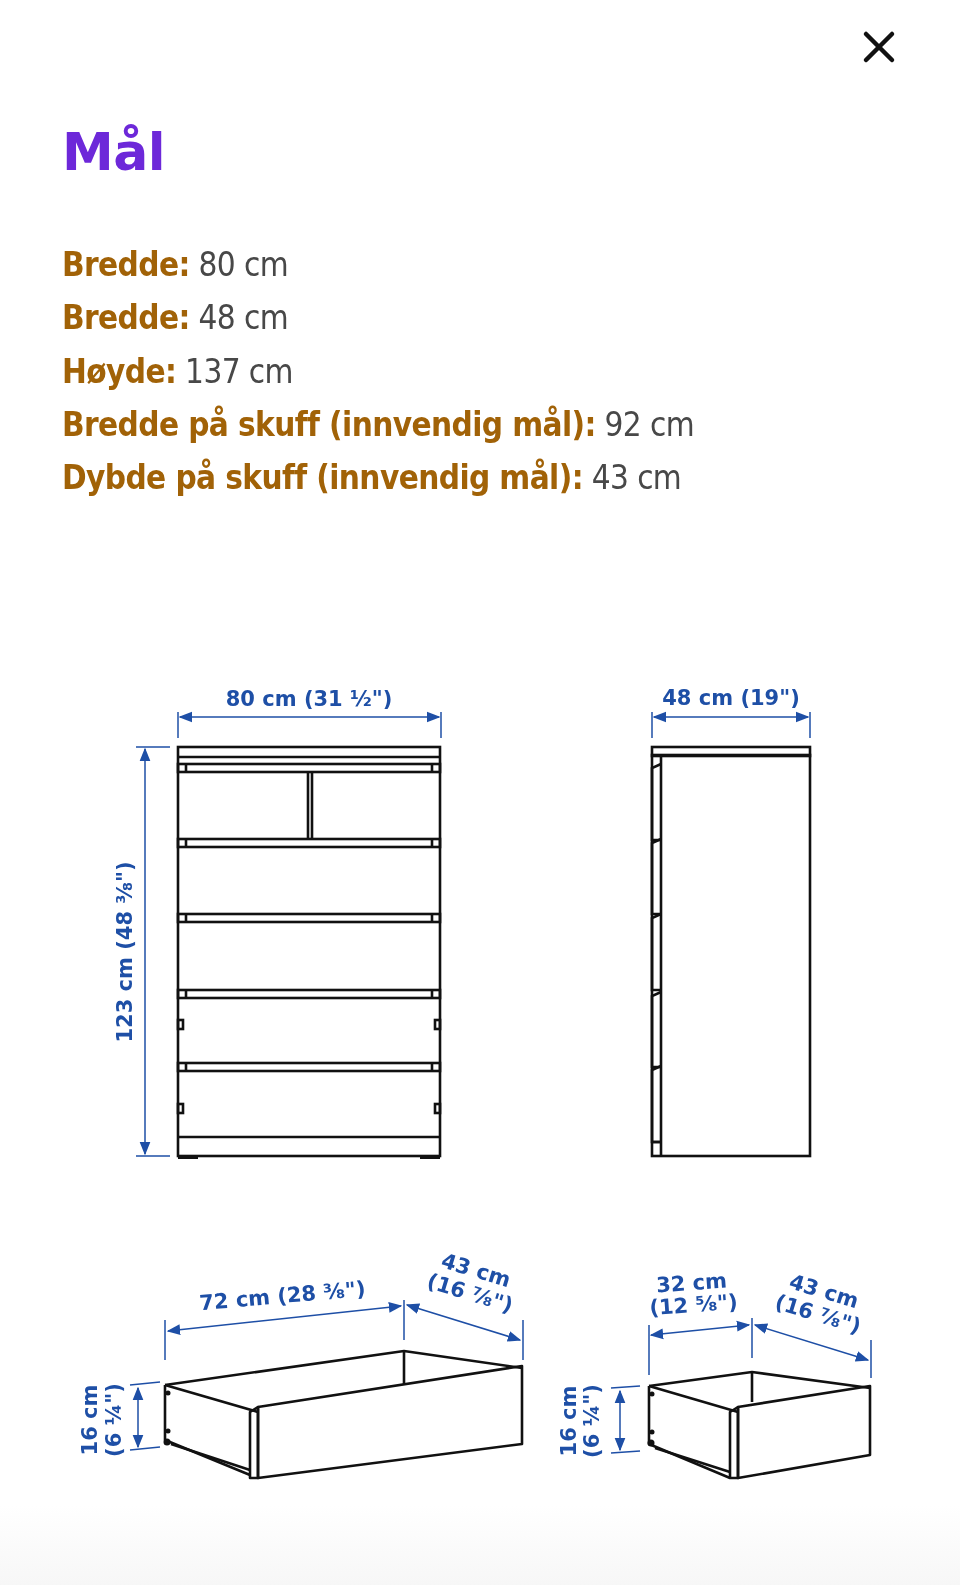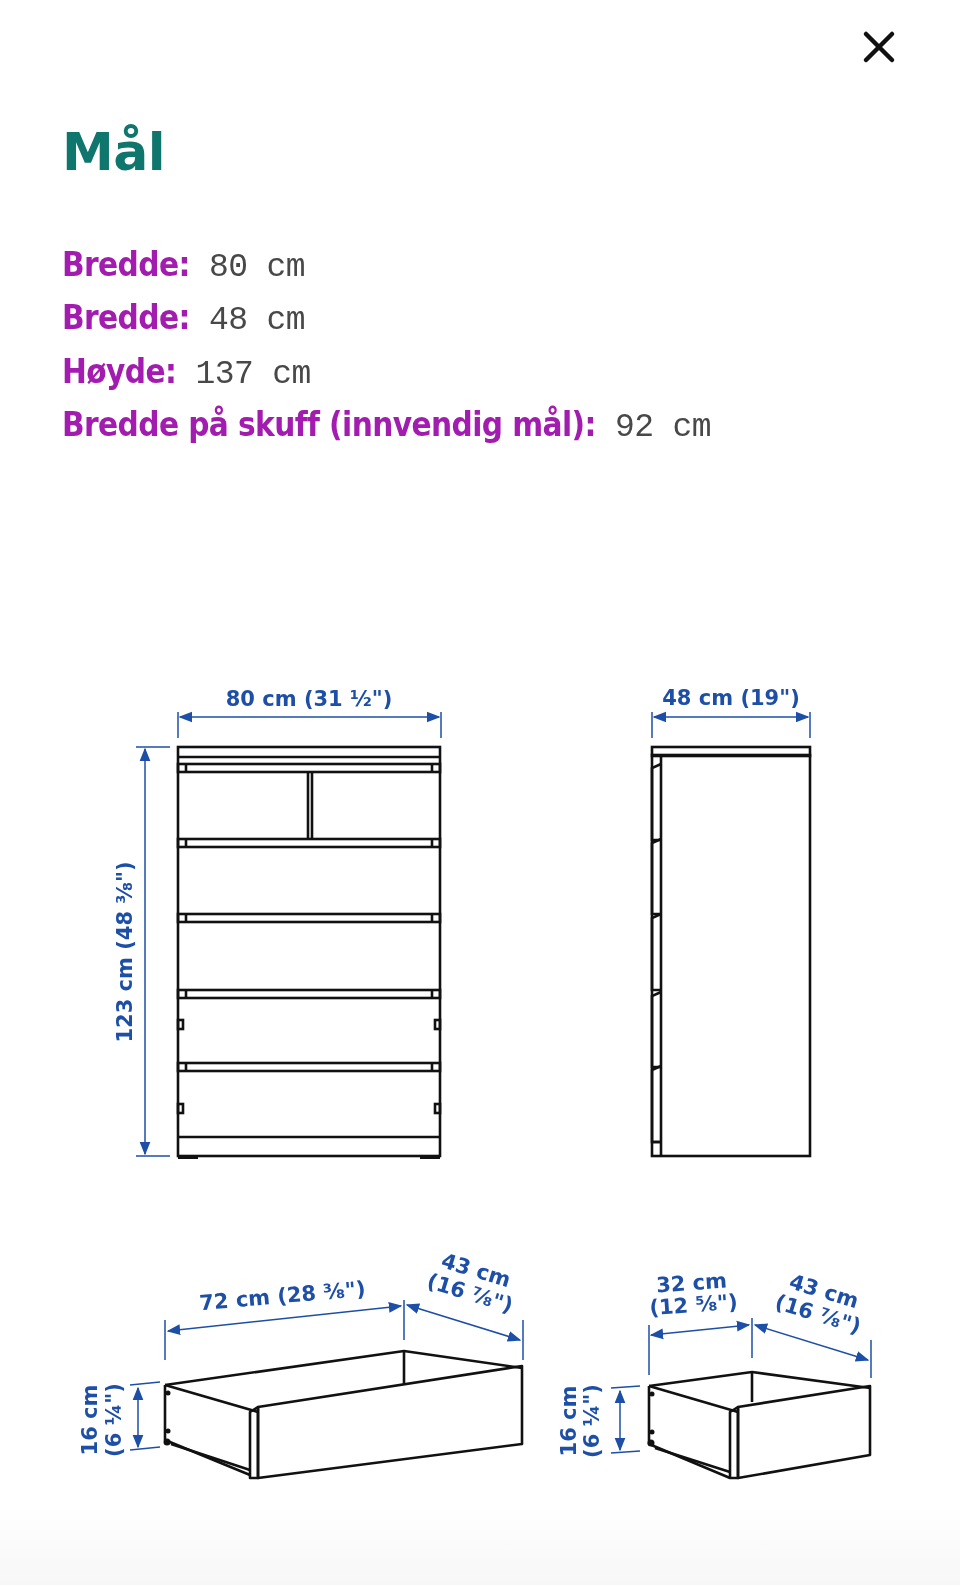--- a/index.html
+++ b/index.html
@@ -6,30 +6,30 @@
     body {
       width:960px; height:1585px; background:#ffffff; position:relative; overflow:hidden;
       font-family:"DejaVu Sans", "Liberation Sans", sans-serif; color:#484848;
     }
     .close-btn {
       position:absolute; left:858px; top:26px; width:42px; height:42px;
       display:flex; align-items:center; justify-content:center; cursor:pointer;
     }
     .title {
       position:absolute; left:62px; top:122px; margin:0;
-      font-size:52px; font-weight:bold; color:#0f766e; letter-spacing:-0.5px;
+      font-size:52px; font-weight:bold; color:#6d28d9; letter-spacing:-0.5px;
       font-family:"DejaVu Sans", sans-serif;
     }
     .specs { position:absolute; left:62px; top:238px; margin:0; padding:0; list-style:none; }
     .specs li {
       height:53.3px; line-height:53px; font-size:33px; color:#484848; white-space:nowrap;
       font-family:"DejaVu Sans Condensed", "DejaVu Sans", sans-serif; letter-spacing:-0.6px;
     }
-    .specs .lbl { font-weight:bold; color:#a21caf; }
-    .specs .val { font-weight:normal; color:#484848;font-family:Liberation Mono, monospace; }
+    .specs .lbl { font-weight:bold; color:#a16207; }
+    .specs .val { font-weight:normal; color:#484848; }
     .drawing { position:absolute; left:0; top:0; }
     .dim-text {
       font-family:"DejaVu Sans", sans-serif; font-weight:bold; fill:#1e4fa6; font-size:21px;
     }
     .bottom-fade {
       position:absolute; left:0; right:0; bottom:0; height:80px;
       background:linear-gradient(to bottom, rgba(255,255,255,0), rgba(246,246,246,0.9));
     }
   </style>
 </head>
@@ -42,20 +42,21 @@
   </svg>
 </div>
 
 <h1 class="title">Mål</h1>
 
 <ul class="specs">
   <li><span class="lbl">Bredde:</span><span class="val"> 80 cm</span></li>
   <li><span class="lbl">Bredde:</span><span class="val"> 48 cm</span></li>
   <li><span class="lbl">Høyde:</span><span class="val"> 137 cm</span></li>
   <li><span class="lbl">Bredde på skuff (innvendig mål):</span><span class="val"> 92 cm</span></li>
+  <li><span class="lbl">Dybde på skuff (innvendig mål):</span><span class="val"> 43 cm</span></li>
 </ul>
 
 <svg class="drawing" width="960" height="1585" viewBox="0 0 960 1585">
   <defs>
     <marker id="arr" viewBox="0 0 10 10" refX="9" refY="5" markerWidth="9" markerHeight="9" orient="auto-start-reverse">
       <path d="M0,1 L10,5 L0,9 z" fill="#1e4fa6"></path>
     </marker>
   </defs>
 
   <g>

